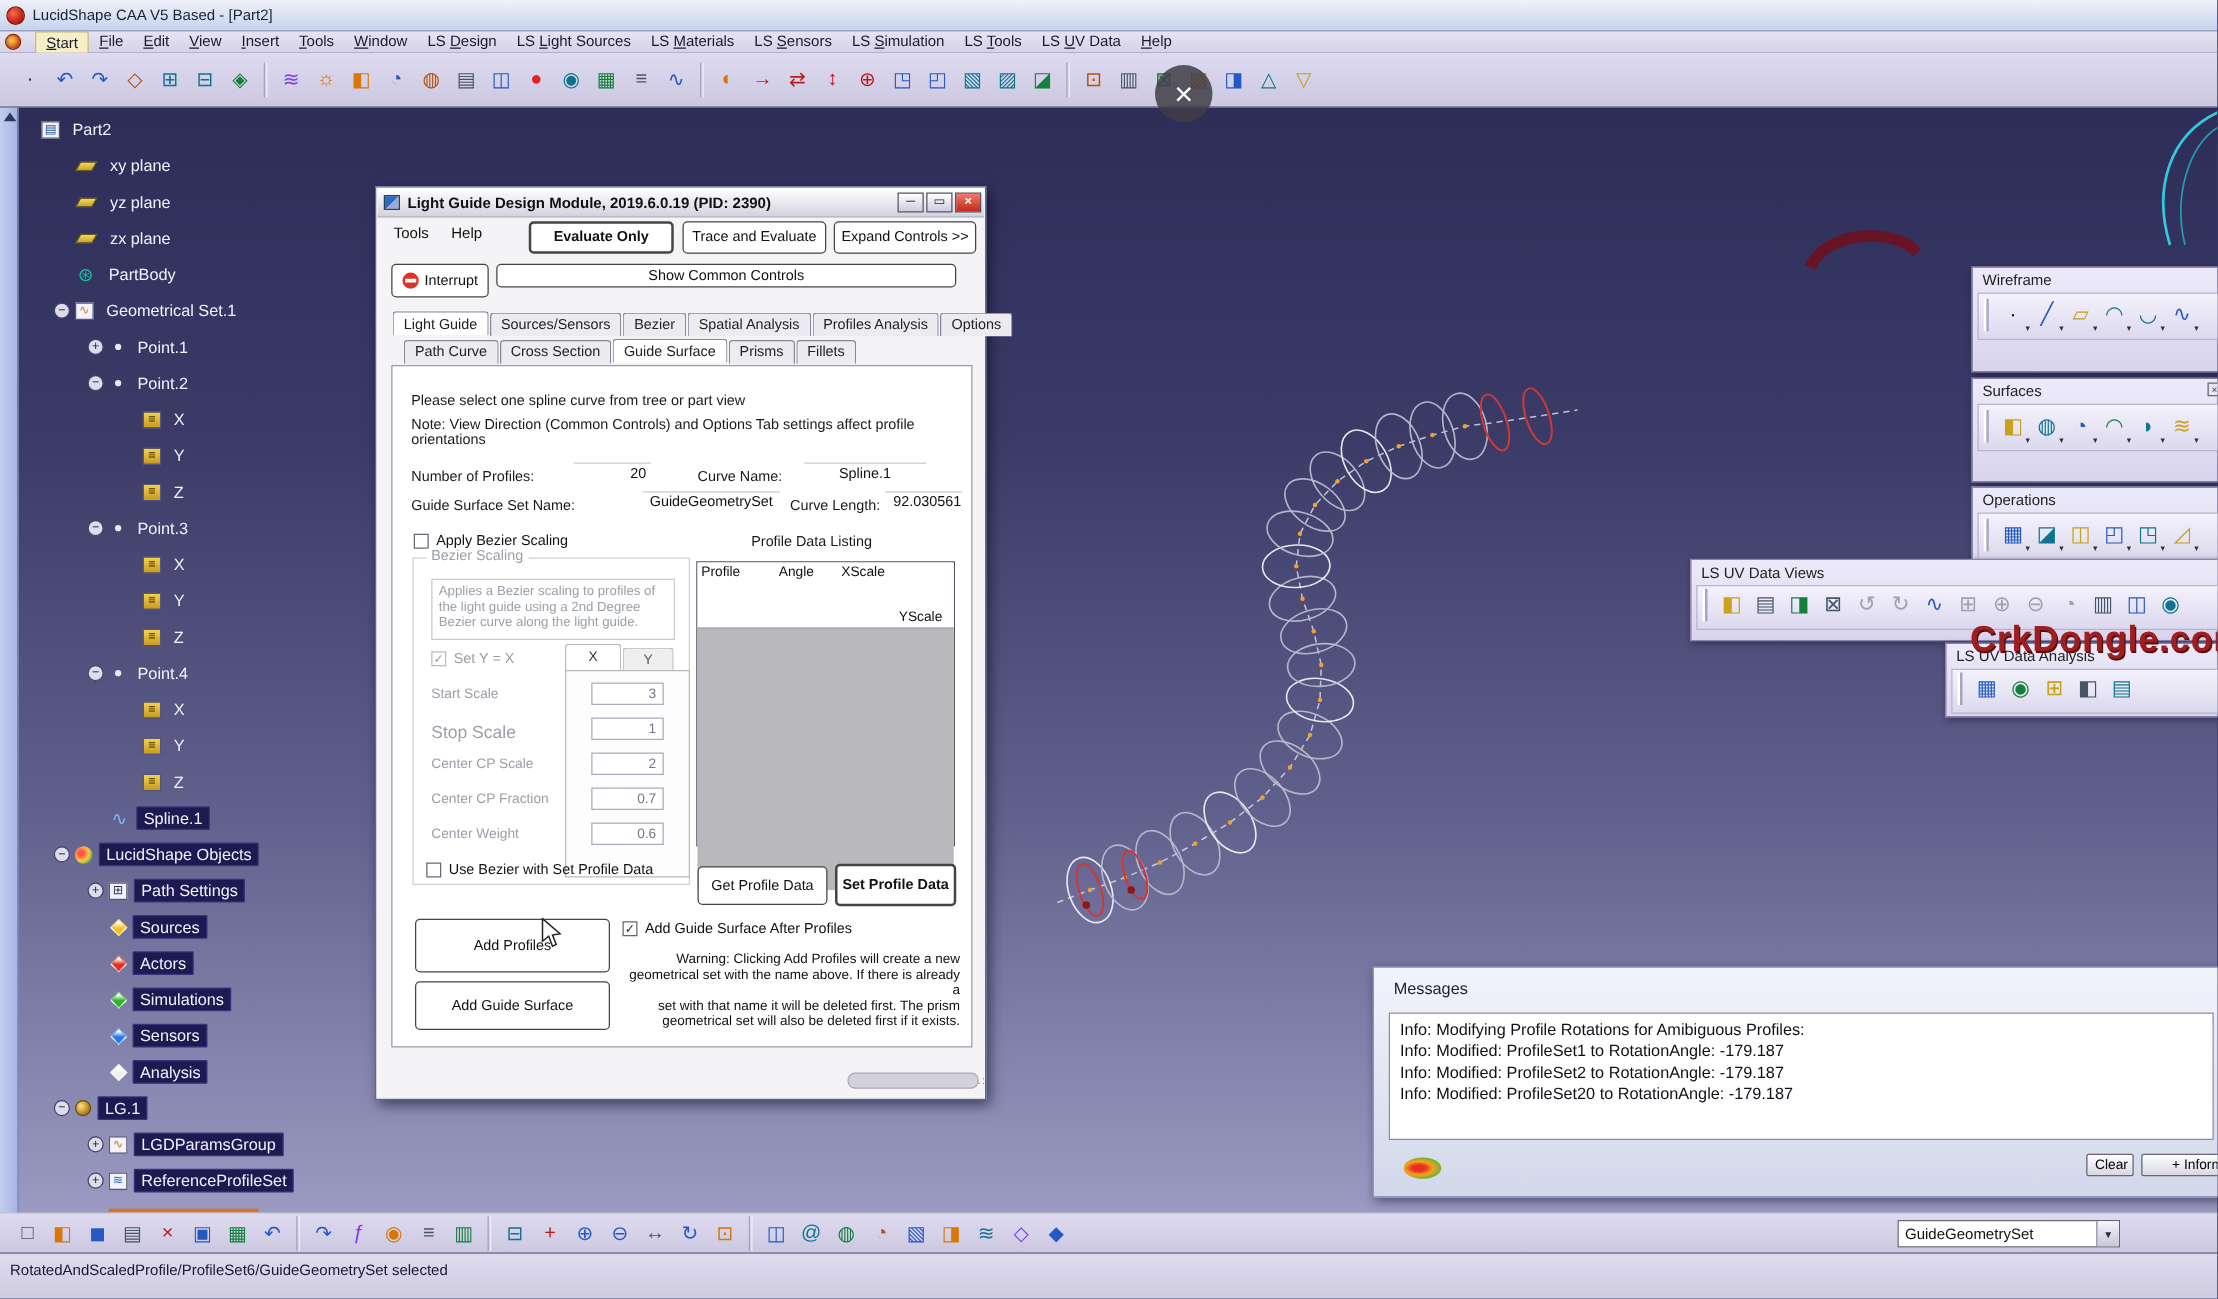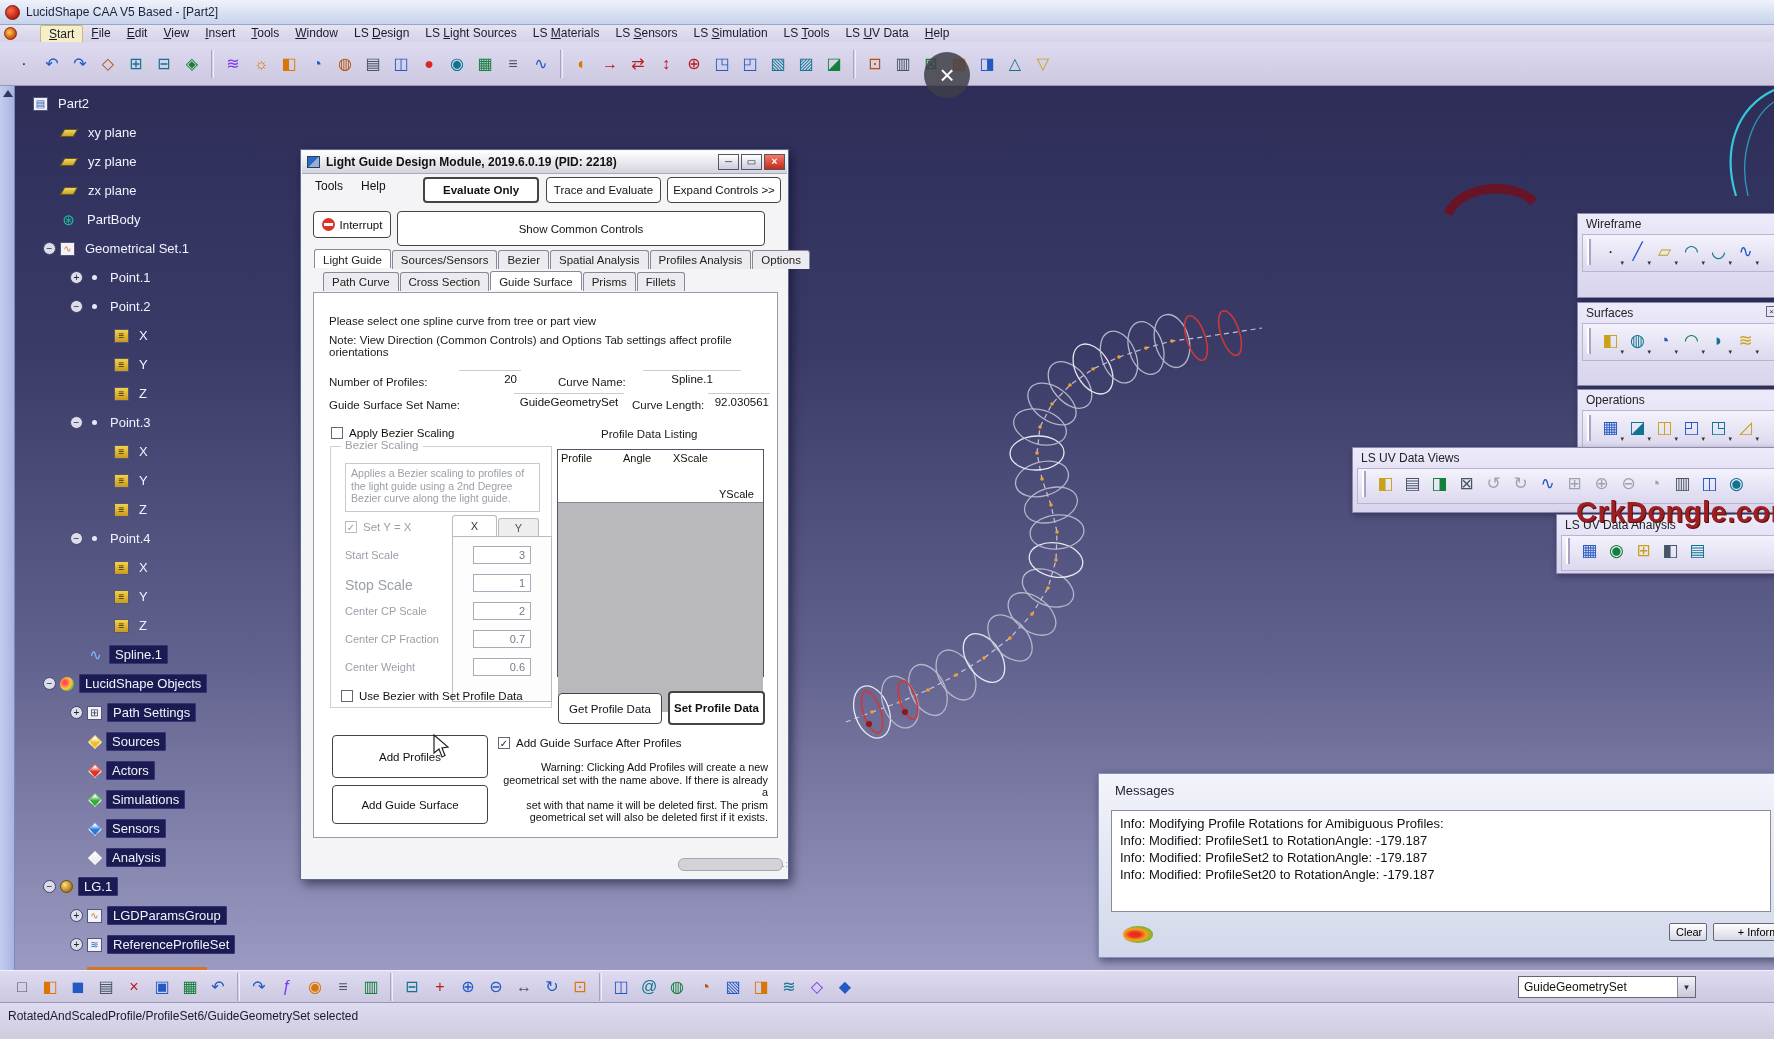--- a/index.html
+++ b/index.html
@@ -7,21 +7,21 @@
   body { position:relative; background:#3a3a66; font-size:12px; color:#111; }
 
   
   .titlebar { position:absolute; left:0; top:0; width:1774px; height:25px; z-index:10;
     background:linear-gradient(#eef2fb,#c7d2ec); border-bottom:1px solid #9aa4c4;
     display:flex; align-items:center; padding-left:5px; }
   .titlebar .app-icon { width:15px; height:15px; border-radius:50%;
     background:radial-gradient(circle at 35% 35%, #ff6a4a, #b51e10 70%); margin-right:6px; border:1px solid #7c150b;}
   .titlebar .title-text { font-size:12px; color:#1a2238; }
   .menubar { position:absolute; left:0; top:25px; width:1774px; height:17px; z-index:10;
-    background:linear-gradient(#e6e3f2,#d6d2e8); display:flex; align-items:center; gap:18px; padding-left:4px; }
+    background:linear-gradient(#e6e3f2,#d6d2e8); display:flex; align-items:center; gap:6px; padding-left:4px; }
   .menubar .menu-icon { width:13px; height:13px; border-radius:50%;
     background:radial-gradient(circle at 40% 40%, #ffd24a, #c23a12 75%); margin-right:5px; border:1px solid #8a2a0c;}
   .menu-item { padding:1px 8px; font-size:12px; color:#1a1a2e; cursor:default; white-space:nowrap;}
   .menu-item.active { background:#f6eec6; border:1px solid #c9ba76; border-radius:2px;}
   .toolbar-top { position:absolute; left:0; top:42px; width:1774px; height:44px; z-index:10;
     background:linear-gradient(#dedaf0,#ccc8e0); border-bottom:1px solid #9a96b8;
     display:flex; align-items:center; padding-left:10px; }
   .tbi { width:26px; height:26px; margin:0 1px; display:flex; align-items:center; justify-content:center;
     font-size:16px; border:1px solid transparent; border-radius:2px; }
   .tb-sep { width:3px; height:28px; border-left:1px solid #a7a3c0; border-right:1px solid #f0eef8; margin:0 5px;}
@@ -511,36 +511,36 @@
       <div class="m-line">Info: Modified: ProfileSet20 to RotationAngle: -179.187</div>
     </div>
   <div class="m-blob"></div>
   <button class="m-btn" style="left:570px; width:38px;">Clear</button>
   <button class="m-btn" style="left:614px; width:90px;">+ Inform</button>
 </div>
 
 <div class="dialog">
   <div class="d-titlebar">
     <span class="d-icon"></span>
-    <span class="d-title">Light Guide Design Module, 2019.6.0.19 (PID: 2218)</span>
+    <span class="d-title">Light Guide Design Module, 2019.6.0.19 (PID: 2390)</span>
   </div>
   <div class="d-winbtn" style="right:49px;">─</div>
   <div class="d-winbtn" style="right:26px;">▭</div>
   <div class="d-winbtn close" style="right:3px;">×</div>
 
   <span class="d-menu" style="left:14px;">Tools</span>
   <span class="d-menu" style="left:60px;">Help</span>
   <div class="d-btn bold" style="left:122px; top:27px; width:116px; height:26px;">Evaluate Only</div>
   <div class="d-btn" style="left:245px; top:27px; width:115px; height:26px;">Trace and Evaluate</div>
   <div class="d-btn" style="left:366px; top:27px; width:114px; height:26px;">Expand Controls &gt;&gt;</div>
   <div class="d-btn" style="left:12px; top:61px; width:78px; height:27px;">
     <span class="stop-ico"></span>
     <span>Interrupt</span>
   </div>
-  <div class="d-btn" style="left:96px; top:61px; width:368px; height:35px;">Show Common Controls</div>
+  <div class="d-btn" style="left:96px; top:61px; width:368px; height:19px;">Show Common Controls</div>
 
   <div class="tabs" style="left:13px; top:100px;" id="main-tabs">
       <div class="tab active">Light Guide</div>
       <div class="tab">Sources/Sensors</div>
       <div class="tab">Bezier</div>
       <div class="tab">Spatial Analysis</div>
       <div class="tab">Profiles Analysis</div>
       <div class="tab">Options</div>
     </div>
   <div class="tabs" style="left:22px; top:122px;" id="sub-tabs">

